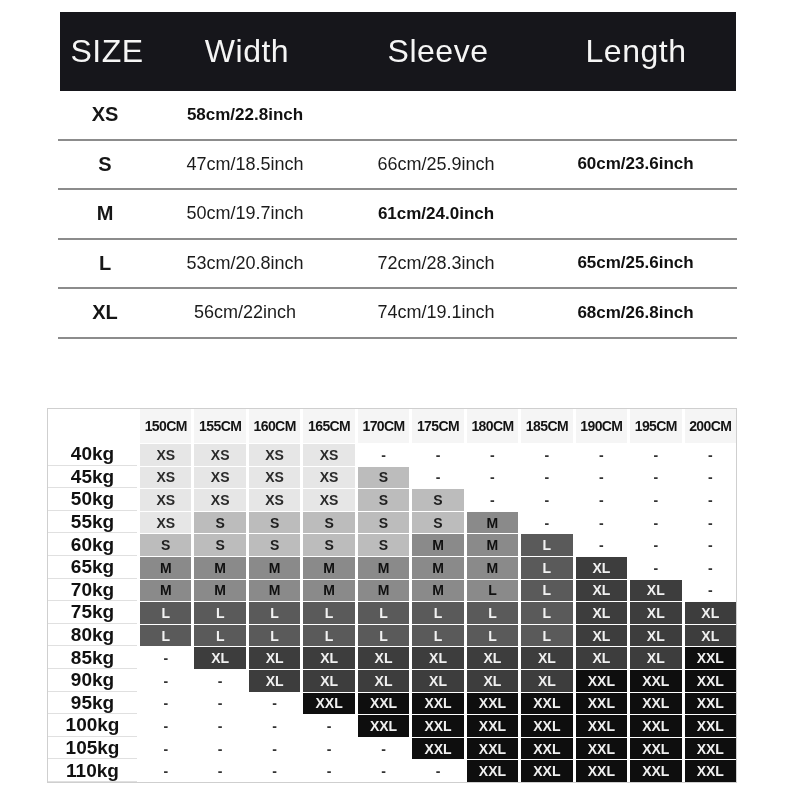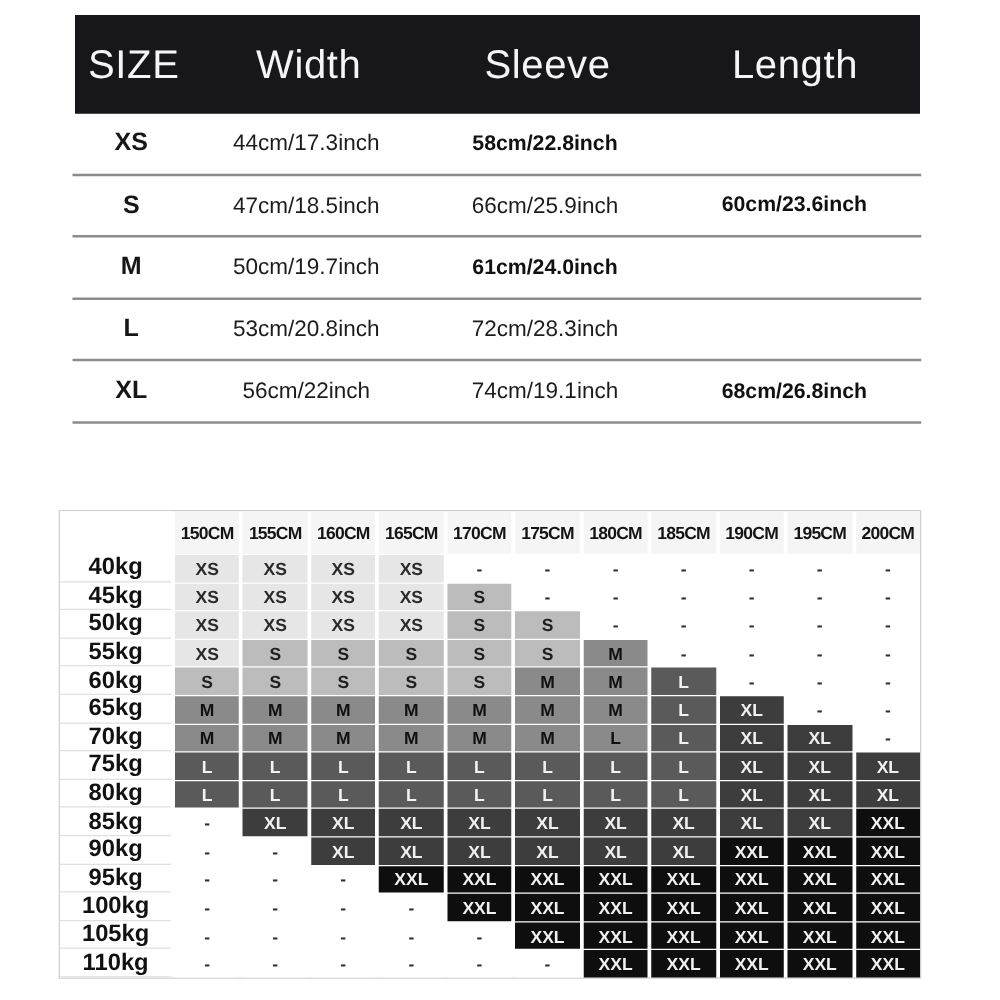--- a/index.html
+++ b/index.html
@@ -58,38 +58,38 @@
 
 <div class="size-header" style="background: rgb(22, 22, 27); color: rgb(245, 245, 245);">
   <div class="hcell">SIZE</div>
   <div class="hcell">Width</div>
   <div class="hcell">Sleeve</div>
   <div class="hcell">Length</div>
 </div>
 <div class="size-rows">
     <div class="size-row" style="border-bottom-color: rgb(140, 140, 140);">
       <div class="sz">XS</div>
-      <div class="wd">44cm/17.3inch</div>
       <div class="sv">58cm/22.8inch</div>
     </div>
     <div class="size-row" style="border-bottom-color: rgb(140, 140, 140);">
       <div class="sz">S</div>
       <div class="wd">47cm/18.5inch</div>
       <div class="lg">66cm/25.9inch</div>
       <div class="sv">60cm/23.6inch</div>
     </div>
     <div class="size-row" style="border-bottom-color: rgb(140, 140, 140);">
       <div class="sz">M</div>
       <div class="wd">50cm/19.7inch</div>
       <div class="sv">61cm/24.0inch</div>
     </div>
     <div class="size-row" style="border-bottom-color: rgb(140, 140, 140);">
       <div class="sz">L</div>
       <div class="wd">53cm/20.8inch</div>
       <div class="lg">72cm/28.3inch</div>
+      <div class="sv">65cm/25.6inch</div>
     </div>
     <div class="size-row" style="border-bottom-color: rgb(140, 140, 140);">
       <div class="sz">XL</div>
       <div class="wd">56cm/22inch</div>
       <div class="lg">74cm/19.1inch</div>
       <div class="sv">68cm/26.8inch</div>
     </div>
   </div>
 
 <div class="matrix">

